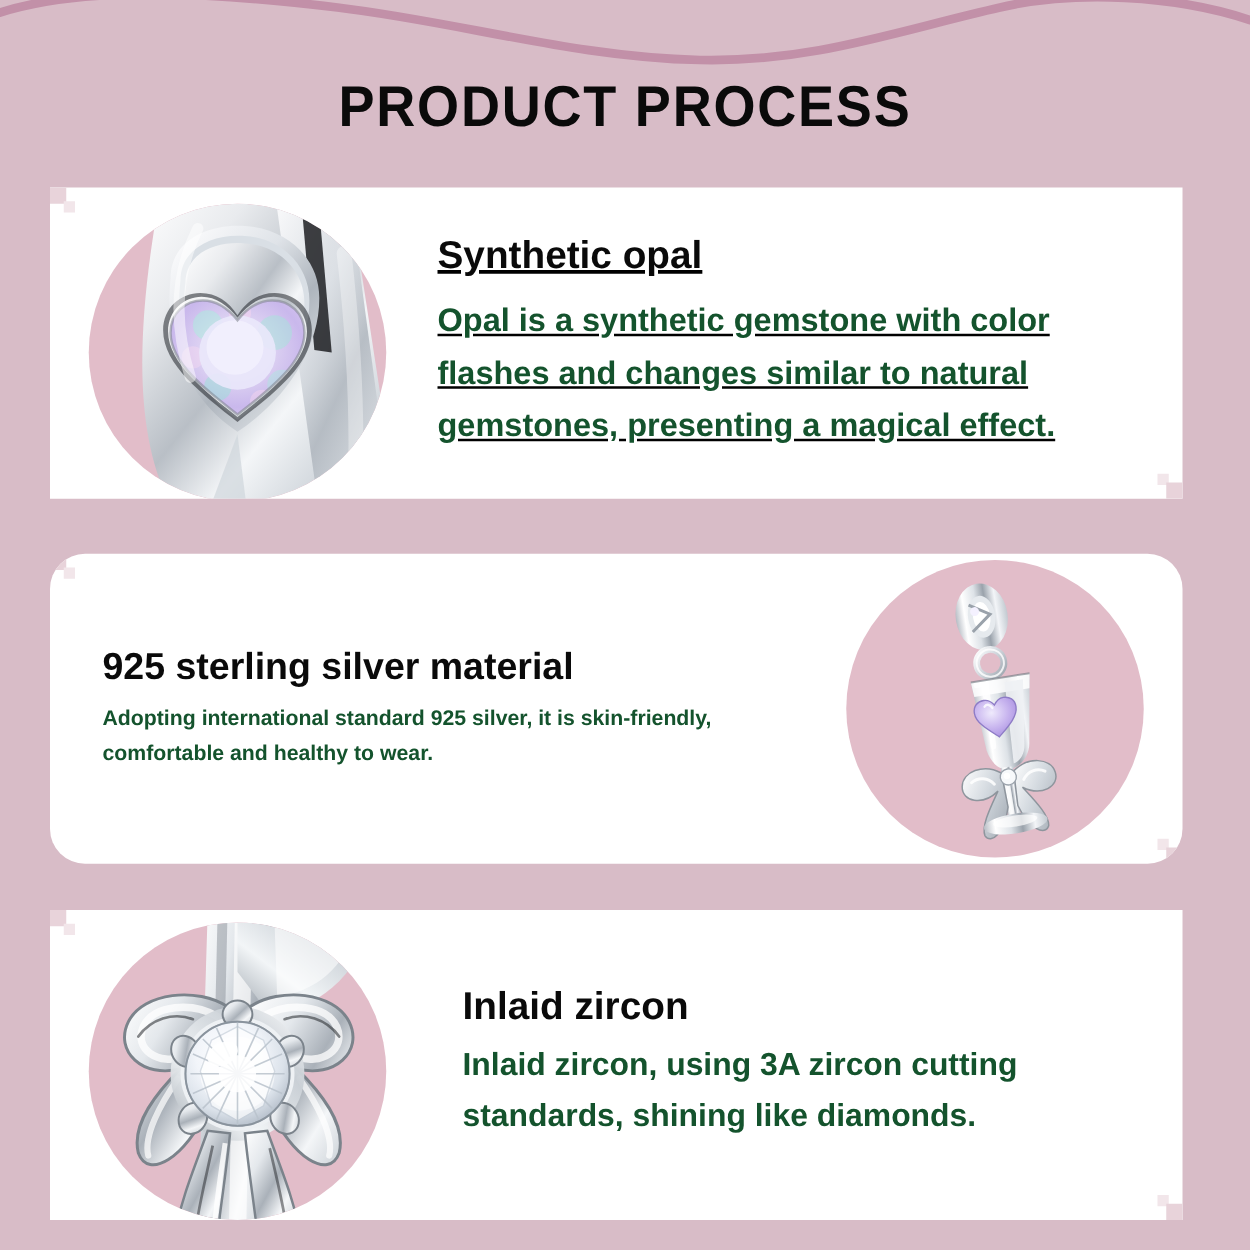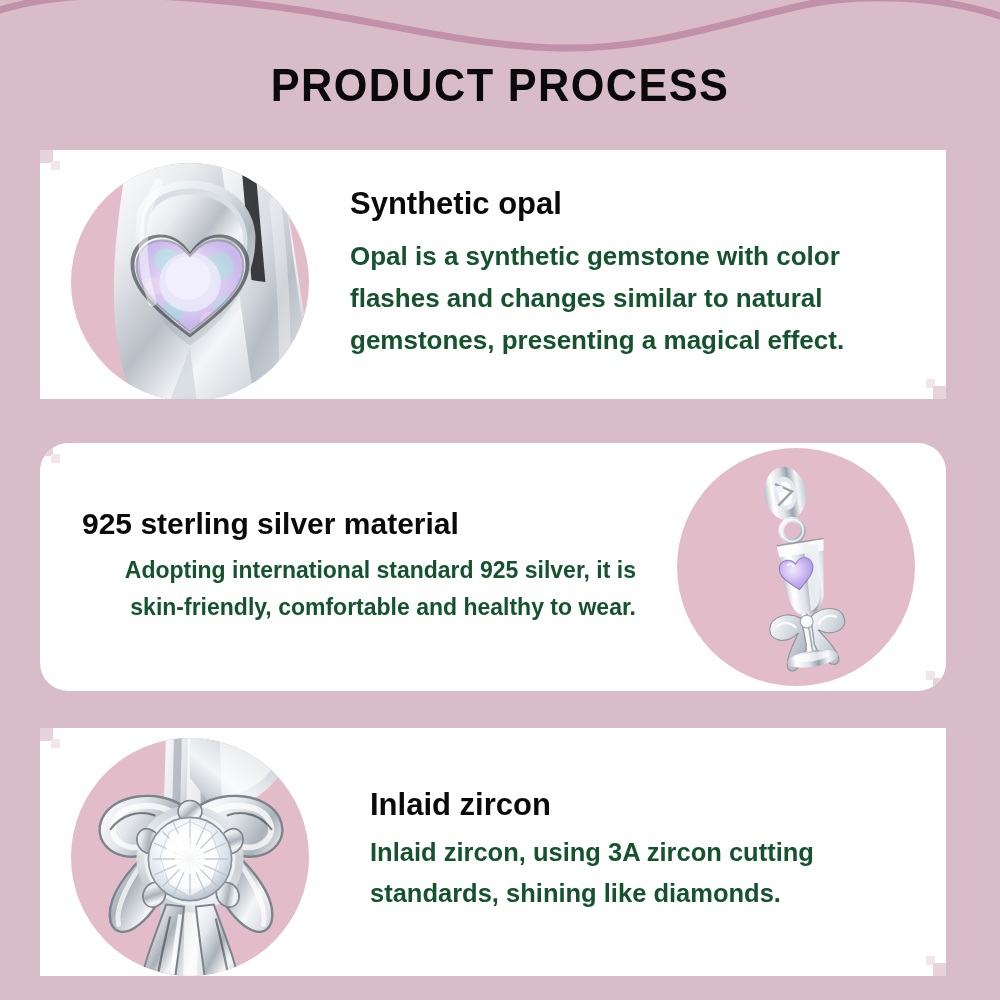--- a/index.html
+++ b/index.html
@@ -74,21 +74,21 @@
   .card-notch-c {
     position: absolute;
     width: 13px;
     height: 13px;
     background: #e8d3da;
     z-index: 4;
   }
   .card-notch-b { top: 11px; left: 11px; width: 9px; height: 9px; background: #f2e6ea;}
   .card-notch-c { bottom: 11px; right: 11px; width: 9px; height: 9px; background: #f2e6ea;}
 
-  #card-1 { top: 150px; height: 249px; }
+  #card-1 { top: 150px; height: 249px; text-decoration: underline; }
   #card-2 { top: 443px; height: 248px; border-radius: 28px; }
   #card-3 { top: 728px; height: 248px; }
 
   .card-inner {
     position: relative;
     width: 100%;
     height: 100%;
     display: flex;
     align-items: center;
   }
@@ -137,21 +137,21 @@
   }
   .card-body {
     font-size: 26px;
     font-weight: 700;
     color: #14532d;
     line-height: 1.62;
     margin: 0;
     font-family: "Liberation Sans", sans-serif;
   }
   #card-2 .card-heading { font-size: 30px; margin-bottom: 12px; }
-  #card-2 .card-body { font-size: 23px; text-align: right; }
+  #card-2 .card-body { font-size: 17px; }
   #card-3 .card-heading { font-size: 31px; margin-bottom: 10px; }
   #card-3 .card-body { font-size: 25.5px; }
 </style>
 </head>
 <body>
 
 <div id="page">
 
   <div class="wave-layer">
     <svg viewBox="0 0 1000 70" preserveAspectRatio="none" aria-hidden="true">

